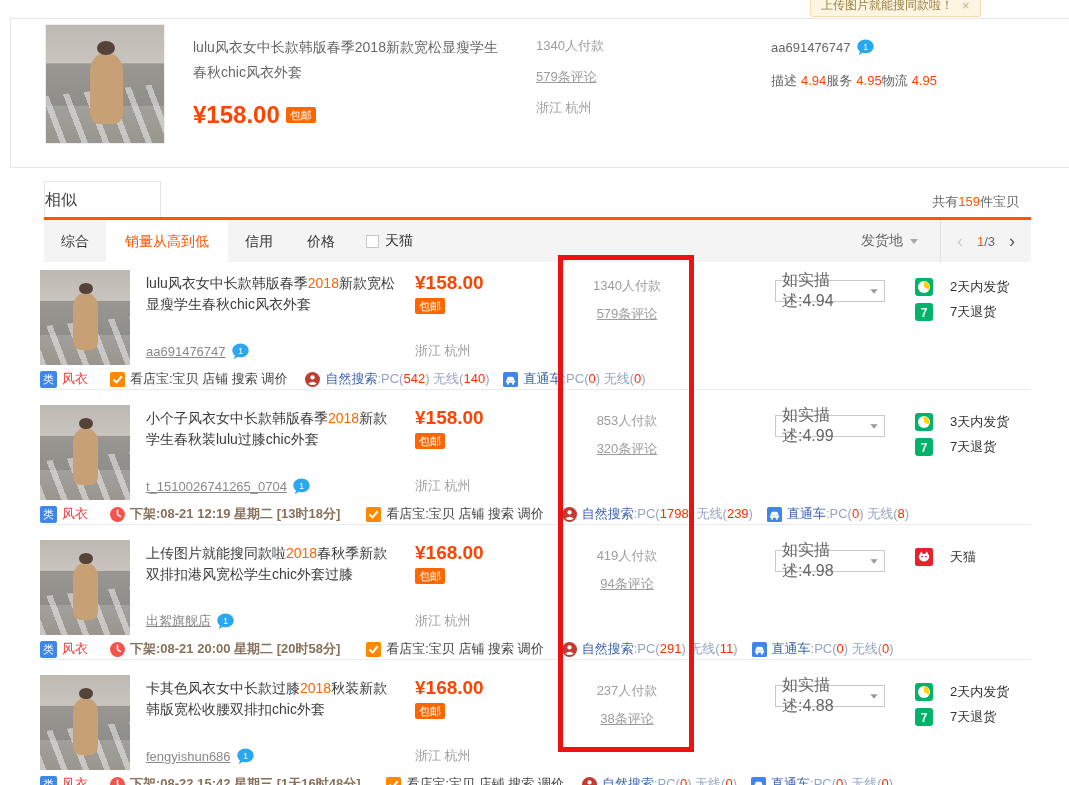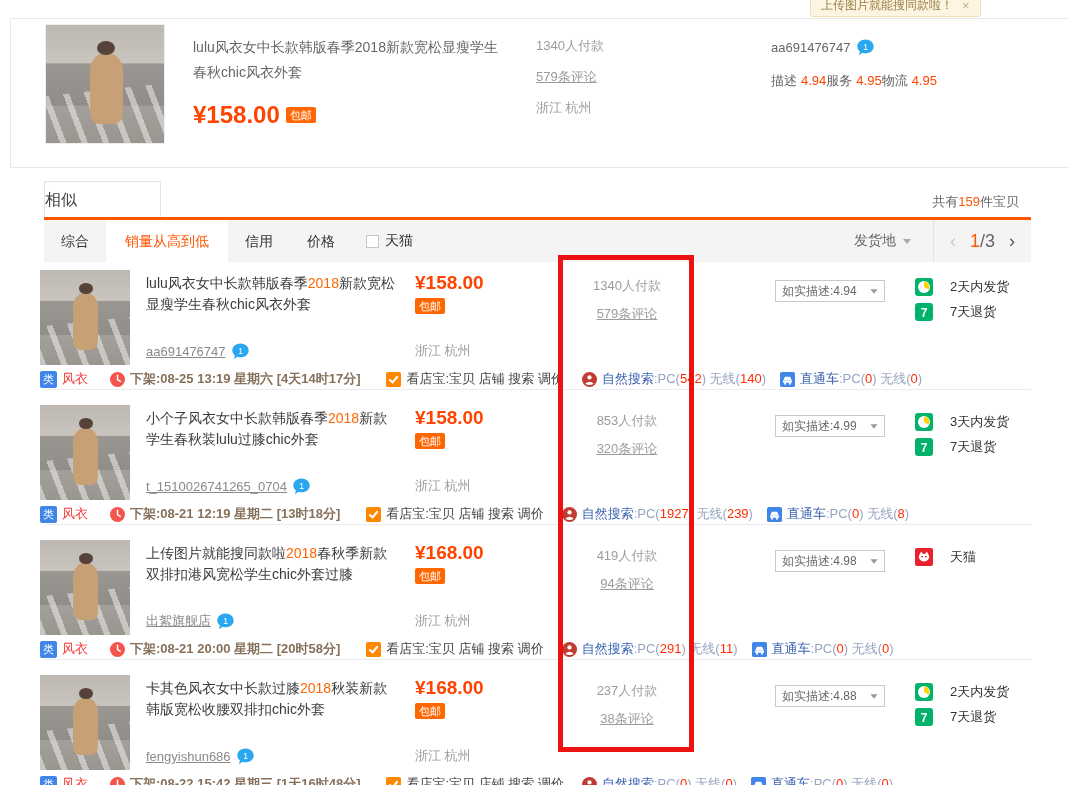--- a/index.html
+++ b/index.html
@@ -47,21 +47,21 @@
   .f-check { display:flex; align-items:center; gap:6px; margin-left:14px; cursor:pointer; }
   .cbox { width:13px; height:13px; background:#fff; border:1px solid #c6c6c6; }
   .f-right { margin-left:auto; display:flex; }
   .shipfrom { display:flex; align-items:center; gap:7px; color:#666; padding:0 22px; cursor:pointer; }
   .caret { width:0; height:0; border-left:4px solid transparent; border-right:4px solid transparent;
     border-top:5px solid #a9a9a9; display:inline-block; }
   .v-div { width:1px; background:#e2e2e2; height:42px; }
   .pager { display:flex; align-items:center; gap:14px; padding:0 16px; }
   .pg-prev { color:#ccc; font-size:18px; cursor:default; }
   .pg-next { color:#555; font-size:18px; cursor:pointer; }
-  .pg-num { font-size:18px; color:#666; }
+  .pg-num { font-size:13px; color:#666; }
   .pg-num b { color:#ff5500; font-weight:normal; }
 
   
   #rows { position:absolute; left:40px; top:262px; width:991px; }
   .row { position:relative; height:135px; padding-top:8px; }
   .row::after { content:""; position:absolute; top:127px; left:4px; right:0;
     border-top:1px solid #e9edf2; }
   .row-main { display:flex; height:95px; }
   .c-thumb { width:90px; margin-right:16px; }
   .photo { width:100%; height:100%; position:relative; overflow:hidden;
@@ -81,21 +81,21 @@
   .seller a { font-size:13px; color:#8a8a8a; text-decoration:underline; cursor:pointer; }
   .ww { width:17px; height:17px; flex:0 0 auto; }
   .c-price { width:145px; display:flex; flex-direction:column; height:90px; padding-top:2px; }
   .p-price { color:#ff4400; font-size:19px; font-weight:bold; }
   .c-price .freeship { align-self:flex-start; margin-top:4px; }
   .p-loc { margin-top:auto; font-size:13px; color:#9c9c9c; }
   .c-pay { width:134px; text-align:center; padding-top:7px; font-size:13px; color:#9c9c9c; }
   .c-pay .rev { margin-top:10px; text-decoration:underline; display:inline-block; cursor:pointer; }
   .c-rating { margin-left:81px; width:110px; padding-top:10px; }
   .select { height:22px; border:1px solid #c9c9c9; background:#fff; display:flex;
-    align-items:center; justify-content:space-between; padding:0 6px; font-size:12px;
+    align-items:center; justify-content:space-between; padding:0 6px; font-size:16px;
     color:#666; cursor:pointer; }
   .select .caret { border-top-color:#999; transform:scale(.9); }
   .c-badges { margin-left:30px; width:116px; padding-top:8px; }
   .badge-ln { display:flex; align-items:center; gap:17px; margin-bottom:7px;
     font-size:13px; color:#333; }
   .bicon { width:18px; height:18px; flex:0 0 auto; }
 
   
   .row-meta { margin-top:5px; height:18px; display:flex; align-items:center; font-size:13px; }
   .mi { display:flex; align-items:center; gap:5px; }
@@ -243,27 +243,20 @@
     </svg>
     <span class="btxt">7天退货</span>
   </div>
 </div>
     </div>
     <div class="row-meta">
       <span class="mi g1">
         <span class="tag-cat">类</span>
         <span class="cat-name">风衣</span>
       </span>
-      <span class="mi g2">
-        <svg class="m-ico" viewBox="0 0 16 16">
-          <circle cx="8" cy="8" r="8" fill="#f4544c"></circle>
-          <path d="M8 3.5 V8 L11 10" stroke="#fff" stroke-width="1.6" fill="none" stroke-linecap="round"></path>
-        </svg>
-        <span class="offshelf">下架:08-25 13:19 星期六 [4天14时17分]</span>
-      </span>
       <span class="mi g3">
         <svg class="m-ico" viewBox="0 0 16 16">
           <rect width="16" height="16" rx="2" fill="#ff8800"></rect>
           <path d="M3.5 8 L7 11 L12.5 4.5" stroke="#fff" stroke-width="2.2" fill="none"></path>
         </svg>
         <span class="kdb">看店宝:宝贝 店铺 搜索 调价</span>
       </span>
       <span class="mi g4">
         <svg class="m-ico" viewBox="0 0 16 16">
           <circle cx="8" cy="8" r="8" fill="#c23b33"></circle>
@@ -357,21 +350,21 @@
           <path d="M3.5 8 L7 11 L12.5 4.5" stroke="#fff" stroke-width="2.2" fill="none"></path>
         </svg>
         <span class="kdb">看店宝:宝贝 店铺 搜索 调价</span>
       </span>
       <span class="mi g4">
         <svg class="m-ico" viewBox="0 0 16 16">
           <circle cx="8" cy="8" r="8" fill="#c23b33"></circle>
           <circle cx="8" cy="5.8" r="2.3" fill="#fff"></circle>
           <path d="M3.5 12.5 Q8 8.5 12.5 12.5 Q8 15 3.5 12.5 Z" fill="#fff"></path>
         </svg>
-        <span><span class="stat-lbl">自然搜索</span><span class="stat-gray">:PC(</span><span class="stat-num">1927</span><span class="stat-gray">) 无线(</span><span class="stat-num">239</span><span class="stat-gray">)</span></span>
+        <span><span class="stat-lbl">自然搜索</span><span class="stat-gray">:PC(</span><span class="stat-num">1798</span><span class="stat-gray">) 无线(</span><span class="stat-num">239</span><span class="stat-gray">)</span></span>
       </span>
       <span class="mi">
         <svg class="m-ico" viewBox="0 0 16 16">
           <rect width="16" height="16" rx="2" fill="#3f86e8"></rect>
           <path d="M3.5 9 L4.6 6 Q5 5 6 5 L10 5 Q11 5 11.4 6 L12.5 9 Z" fill="#fff"></path>
           <rect x="3" y="9" width="10" height="2.4" rx="1" fill="#fff"></rect>
           <circle cx="5.4" cy="12.4" r="1.1" fill="#fff"></circle>
           <circle cx="10.6" cy="12.4" r="1.1" fill="#fff"></circle>
         </svg>
         <span><span class="stat-lbl">直通车</span><span class="stat-gray">:PC(</span><span class="stat-num">0</span><span class="stat-gray">) 无线(</span><span class="stat-num">8</span><span class="stat-gray">)</span></span>

